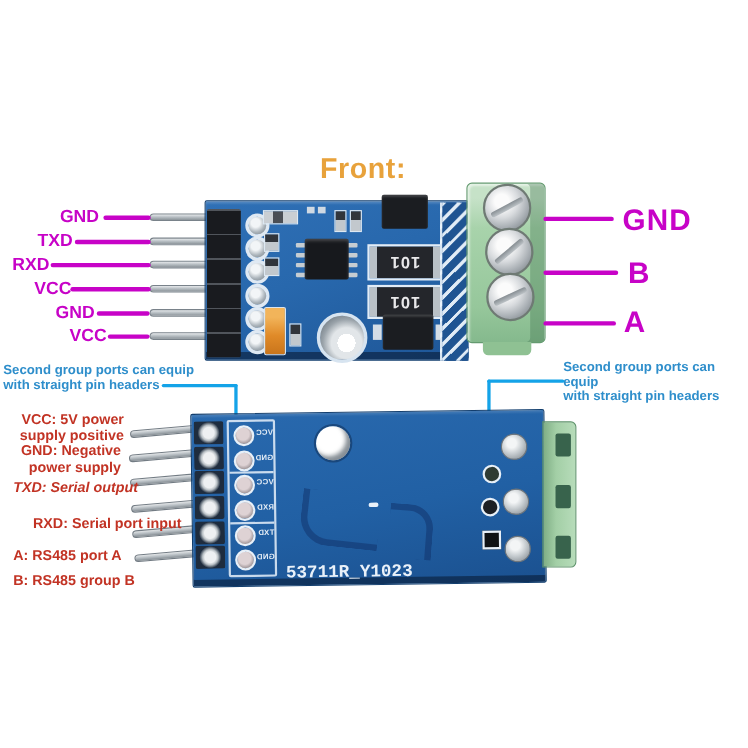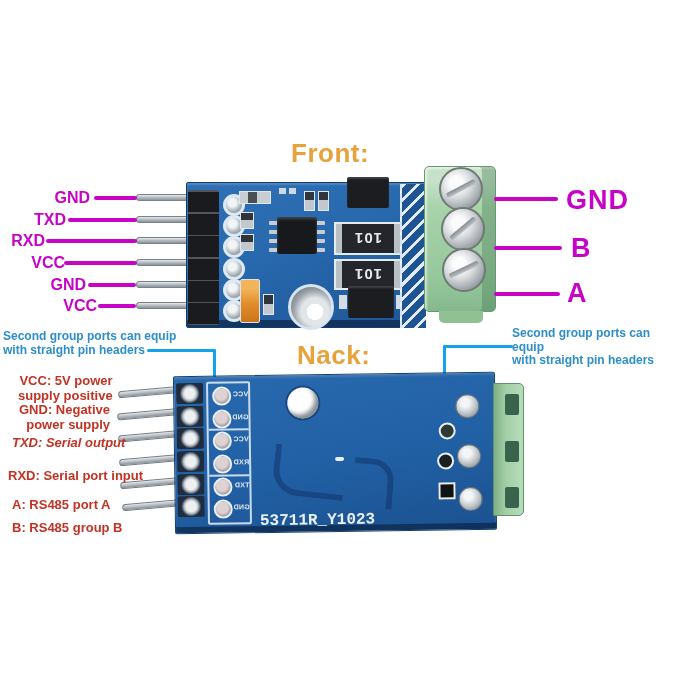--- a/index.html
+++ b/index.html
@@ -158,21 +158,20 @@
   <div class="abs plabel" style="left:37px;top:297px;">VCC</div>
   <div class="abs mline" style="left:98px;top:304px;width:38px;"></div>
 
   <div class="abs mline" style="left:494px;top:197px;width:64px;"></div>
   <div class="abs tlabel" style="left:566px;top:185px;">GND</div>
   <div class="abs mline" style="left:494px;top:246px;width:68px;"></div>
   <div class="abs tlabel" style="left:571px;top:233px;">B</div>
   <div class="abs mline" style="left:494px;top:292px;width:66px;"></div>
   <div class="abs tlabel" style="left:567px;top:278px;">A</div>
 
-  <div class="abs sec-title" style="left:297px;top:340px;">Nack:</div>
 
   <div class="abs note" style="left:3px;top:330px;width:220px;">Second group ports can equip
 with straight pin headers</div>
   <div class="abs bline" style="left:147px;top:349px;width:69px;height:3px;"></div>
   <div class="abs bline" style="left:213px;top:349px;width:3px;height:33px;"></div>
 
   <div class="abs note" style="left:512px;top:327px;width:172px;">Second group ports can equip
 with straight pin headers</div>
   <div class="abs bline" style="left:443px;top:345px;width:70px;height:3px;"></div>
   <div class="abs bline" style="left:443px;top:345px;width:3px;height:84px;"></div>
@@ -182,21 +181,21 @@
   <div class="abs bpin" style="left:118px;top:430px;width:63px;"></div>
   <div class="abs bpin" style="left:119px;top:454px;width:62px;"></div>
   <div class="abs bpin" style="left:120px;top:477px;width:62px;"></div>
   <div class="abs bpin" style="left:122px;top:499px;width:61px;"></div>
 
   <div class="abs legend-item" style="left:18px;top:374px;z-index:5;">VCC: 5V power
 supply positive</div>
   <div class="abs legend-item" style="left:19px;top:403px;z-index:5;">GND: Negative
 power supply</div>
   <div class="abs legend-item" style="left:12px;top:436px;z-index:5;font-style:italic;">TXD: Serial output</div>
-  <div class="abs legend-item" style="left:8px;top:469px;z-index:5;">RXD: Serial port input</div>
+  <div class="abs legend-item" style="left:30px;top:469px;z-index:5;">RXD: Serial port input</div>
   <div class="abs legend-item" style="left:12px;top:498px;z-index:5;">A: RS485 port A</div>
   <div class="abs legend-item" style="left:12px;top:521px;z-index:5;">B: RS485 group B</div>
 
   <div class="abs pcb pcb-back" style="left:174px;top:374px;width:322px;height:158px;">
 
     <div class="abs bsolder" style="left:2px;top:6px;"></div>
     <div class="abs bsolder" style="left:2px;top:29px;"></div>
     <div class="abs bsolder" style="left:2px;top:51px;"></div>
     <div class="abs bsolder" style="left:2px;top:74px;"></div>
     <div class="abs bsolder" style="left:2px;top:97px;"></div>

